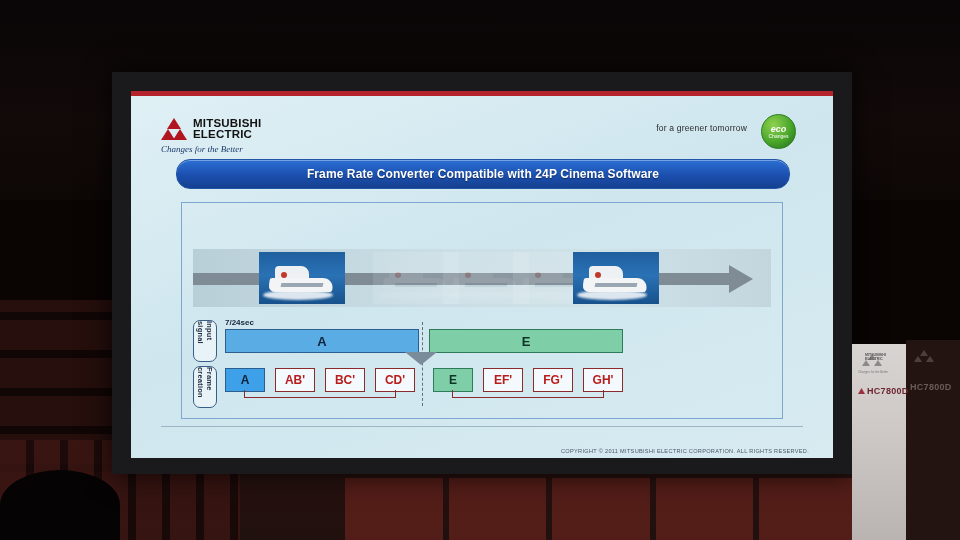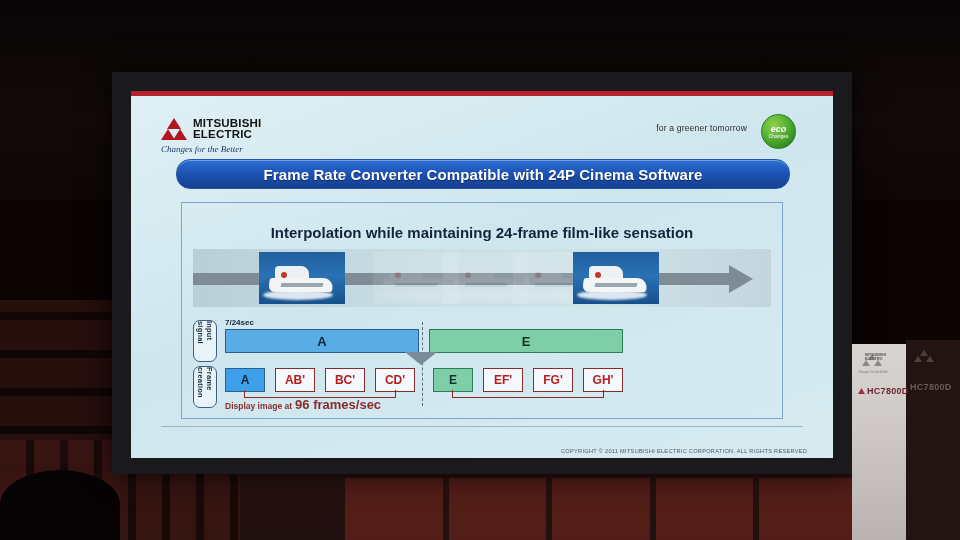--- a/index.html
+++ b/index.html
@@ -44,21 +44,21 @@
     background:radial-gradient(circle at 35% 30%,#8fd14f 0%,#49a62b 55%,#1f6b18 100%);
     border:1.5px solid #2e7d22;display:flex;flex-direction:column;align-items:center;justify-content:center;color:#fff;}
   .ecobadge .e1{font-size:9px;font-weight:bold;line-height:1;font-style:italic;}
   .ecobadge .e2{font-size:5px;line-height:1;}
 
   
   .banner{position:absolute;left:45px;top:63px;width:612px;height:28px;border-radius:14px;
     background:linear-gradient(180deg,#2b6fd4 0%,#1b4fae 55%,#15408f 100%);
     border:1px solid #2255a8;display:flex;align-items:center;justify-content:center;
     box-shadow:inset 0 1px 0 rgba(255,255,255,.35);}
-  .banner span{color:#fff;font-size:15px;font-weight:bold;letter-spacing:.1px;text-shadow:0 1px 1px rgba(0,0,0,.45);}
+  .banner span{color:#fff;font-size:12px;font-weight:bold;letter-spacing:.1px;text-shadow:0 1px 1px rgba(0,0,0,.45);}
 
   
   .panel{position:absolute;left:50px;top:106px;width:600px;height:215px;border:1px solid #7fa6cf;background:transparent;}
   .subbadge{position:absolute;left:246px;top:96px;width:136px;height:22px;border-radius:4px;
     background:linear-gradient(180deg,#2e73d6 0%,#1a4fae 100%);border:1px solid #2a5fb5;
     display:flex;align-items:center;justify-content:center;z-index:5;}
   .subbadge span{color:#fff;font-size:14px;font-weight:bold;}
 
   .headline{position:absolute;left:0;top:128px;width:702px;text-align:center;
     font-size:15px;font-weight:bold;color:#14243c;}
@@ -170,21 +170,20 @@
         <div class="e1">eco</div>
         <div class="e2">Changes</div>
       </div>
 
       <div class="banner">
         <span>Frame Rate Converter Compatible with 24P Cinema Software</span>
       </div>
 
       <div class="panel"></div>
 
-      <div class="headline">Interpolation while maintaining 24-frame film-like sensation</div>
 
       <div class="strip">
         <div class="arrowbar"></div>
         <div class="arrowhead"></div>
 
         <div class="frm" style="left:66px">
           <div class="sea"></div>
             <div class="wake"></div>
             <div class="cabin"></div>
             <div class="hull"></div>
@@ -245,24 +244,20 @@
         <div class="cell open" style="left:132px">BC'</div>
         <div class="cell open" style="left:182px">CD'</div>
         <div class="cell solidE" style="left:240px">E</div>
         <div class="cell open" style="left:290px">EF'</div>
         <div class="cell open" style="left:340px">FG'</div>
         <div class="cell open" style="left:390px">GH'</div>
 
         <div class="brace" style="left:51px;top:72px;width:150px;"></div>
         <div class="brace" style="left:259px;top:72px;width:150px;"></div>
 
-        <div class="footnote">
-          <span>Display image at</span>
-          <span class="big">96 frames/sec</span>
-        </div>
       </div>
 
       <div class="fline"></div>
       <div class="fcopy">COPYRIGHT © 2011 MITSUBISHI ELECTRIC CORPORATION. ALL RIGHTS RESERVED.</div>
 
     </div>
   </div>
 </div>
 
 <div id="signage2">

